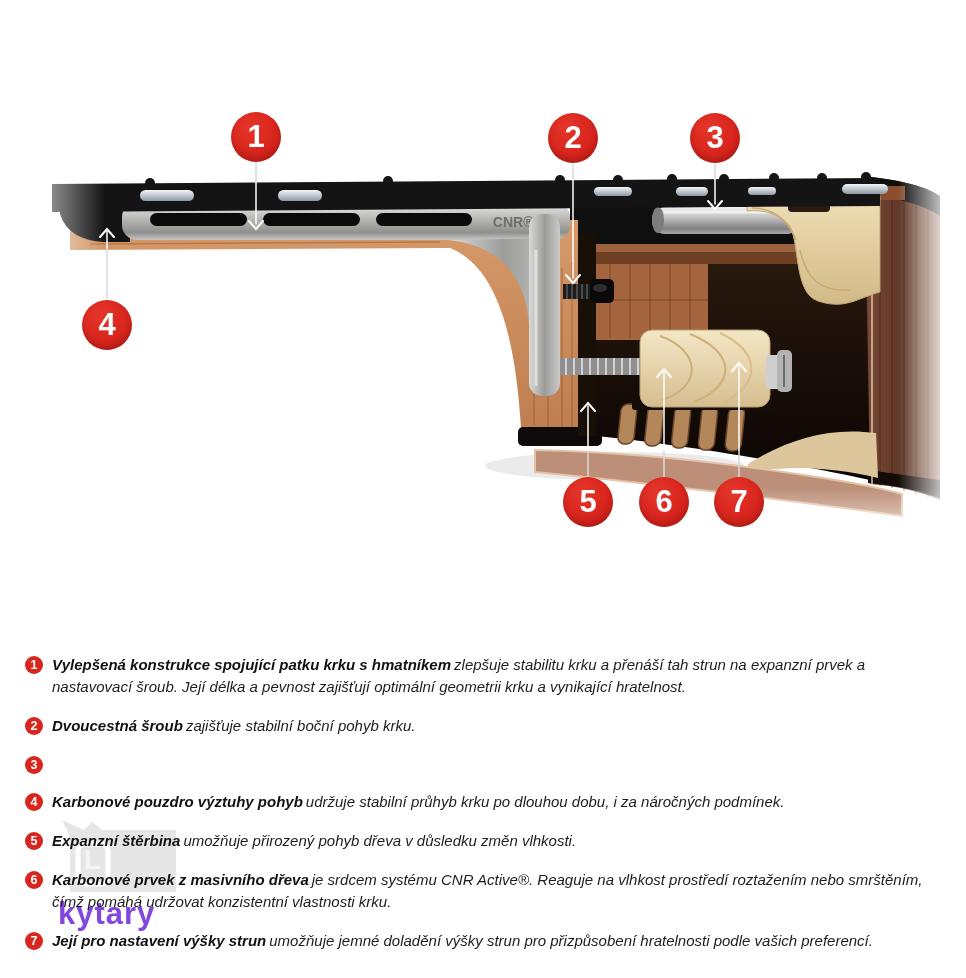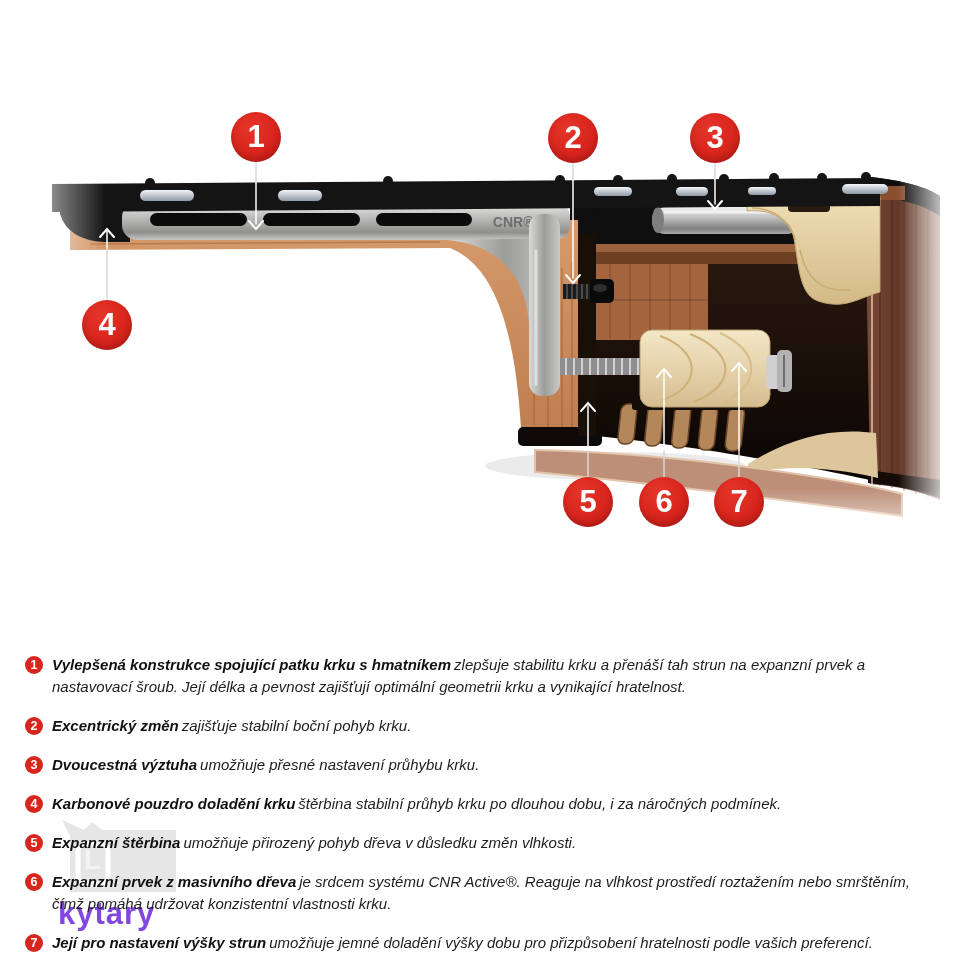--- a/index.html
+++ b/index.html
@@ -326,42 +326,41 @@
 
   <div class="legend">
 
     <div class="legend-row">
       <span class="badge">1</span>
       <p class="legend-text"><b>Vylepšená konstrukce spojující patku krku s hmatníkem</b><span>zlepšuje stabilitu krku a přenáší tah strun na expanzní prvek a nastavovací šroub. Její délka a pevnost zajišťují optimální geometrii krku a vynikající hratelnost.</span></p>
     </div>
 
     <div class="legend-row">
       <span class="badge">2</span>
-      <p class="legend-text"><b>Excentrický změn</b><span>zajišťuje stabilní boční pohyb krku.</span></p>
+      <p class="legend-text"><b>Dvoucestná šroub</b><span>zajišťuje stabilní boční pohyb krku.</span></p>
     </div>
 
     <div class="legend-row">
       <span class="badge">3</span>
-      <p class="legend-text"><b>Dvoucestná výztuha</b><span>umožňuje přesné nastavení průhybu krku.</span></p>
     </div>
 
     <div class="legend-row">
       <span class="badge">4</span>
-      <p class="legend-text"><b>Karbonové pouzdro doladění krku</b><span>štěrbina stabilní průhyb krku po dlouhou dobu, i za náročných podmínek.</span></p>
+      <p class="legend-text"><b>Karbonové pouzdro výztuhy pohyb</b><span>udržuje stabilní průhyb krku po dlouhou dobu, i za náročných podmínek.</span></p>
     </div>
 
     <div class="legend-row">
       <span class="badge">5</span>
       <p class="legend-text"><b>Expanzní štěrbina</b><span>umožňuje přirozený pohyb dřeva v důsledku změn vlhkosti.</span></p>
     </div>
 
     <div class="legend-row">
       <span class="badge">6</span>
-      <p class="legend-text"><b>Expanzní prvek z masivního dřeva</b><span>je srdcem systému CNR Active®. Reaguje na vlhkost prostředí roztažením nebo smrštěním, čímž pomáhá udržovat konzistentní vlastnosti krku.</span></p>
+      <p class="legend-text"><b>Karbonové prvek z masivního dřeva</b><span>je srdcem systému CNR Active®. Reaguje na vlhkost prostředí roztažením nebo smrštěním, čímž pomáhá udržovat konzistentní vlastnosti krku.</span></p>
     </div>
 
     <div class="legend-row">
       <span class="badge">7</span>
-      <p class="legend-text"><b>Její pro nastavení výšky strun</b><span>umožňuje jemné doladění výšky dobu pro přizpůsobení hratelnosti podle vašich preferencí.</span></p>
+      <p class="legend-text"><b>Její pro nastavení výšky strun</b><span>umožňuje jemné doladění výšky strun pro přizpůsobení hratelnosti podle vašich preferencí.</span></p>
     </div>
 
   </div>
 </div>
 
 </body></html>

